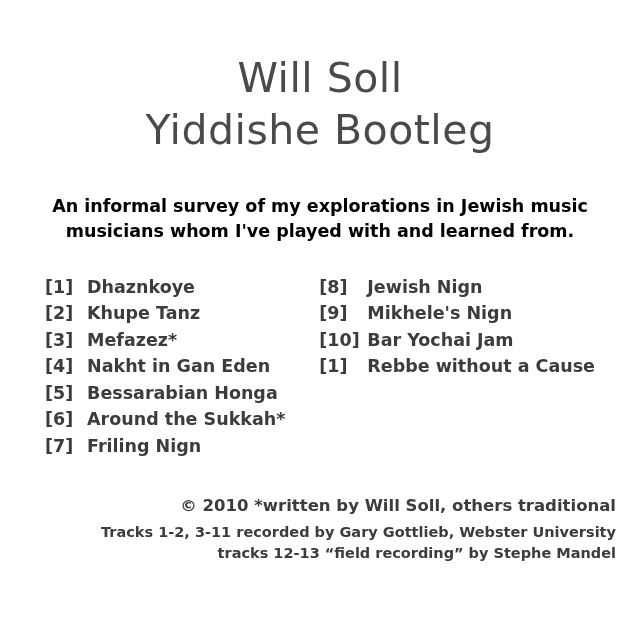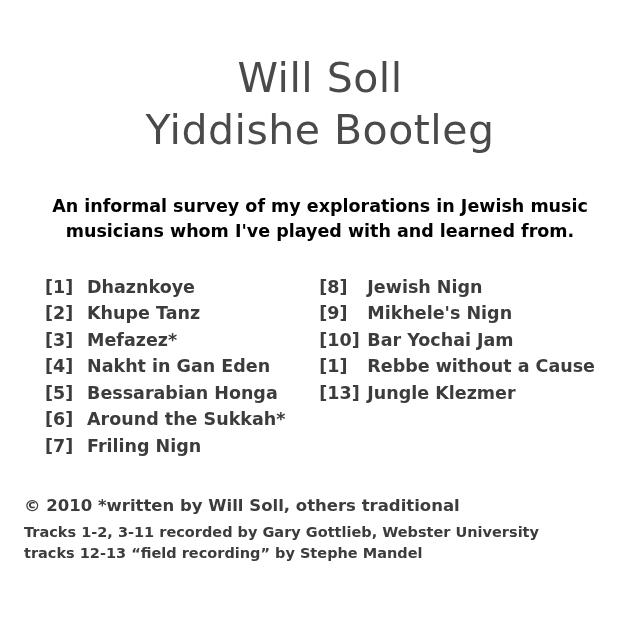--- a/index.html
+++ b/index.html
@@ -72,21 +72,21 @@
   .track .num {
     display: inline-block;
     width: 42px;
     text-align: left;
   }
   .col-right .track .num {
     width: 48px;
   }
   .credits {
     margin-top: 34px;
-    text-align: left;
+    text-align: right;
     width: 100%;
   }
   .credit-line {
     color: #3c3c3c;
     font-weight: 600;
     line-height: 1.45;
   }
   .credit-copy {
     font-size: 16.5px;
     margin-bottom: 4px;
@@ -151,24 +151,20 @@
         <span class="ttl">Mikhele's Nign</span>
       </div>
       <div class="track">
         <span class="num">[10]</span>
         <span class="ttl">Bar Yochai Jam</span>
       </div>
       <div class="track">
         <span class="num">[1]</span>
         <span class="ttl">Rebbe without a Cause</span>
       </div>
-      <div class="track">
-        <span class="num">[13]</span>
-        <span class="ttl">Jungle Klezmer</span>
-      </div>
     </div>
 
   </div>
 
   <div class="credits">
     <div class="credit-line credit-copy">© 2010 *written by Will Soll, others traditional</div>
     <div class="credit-line credit-small">Tracks 1-2, 3-11 recorded by Gary Gottlieb, Webster University</div>
     <div class="credit-line credit-small">tracks 12-13 “field recording” by Stephe Mandel</div>
   </div>
 

